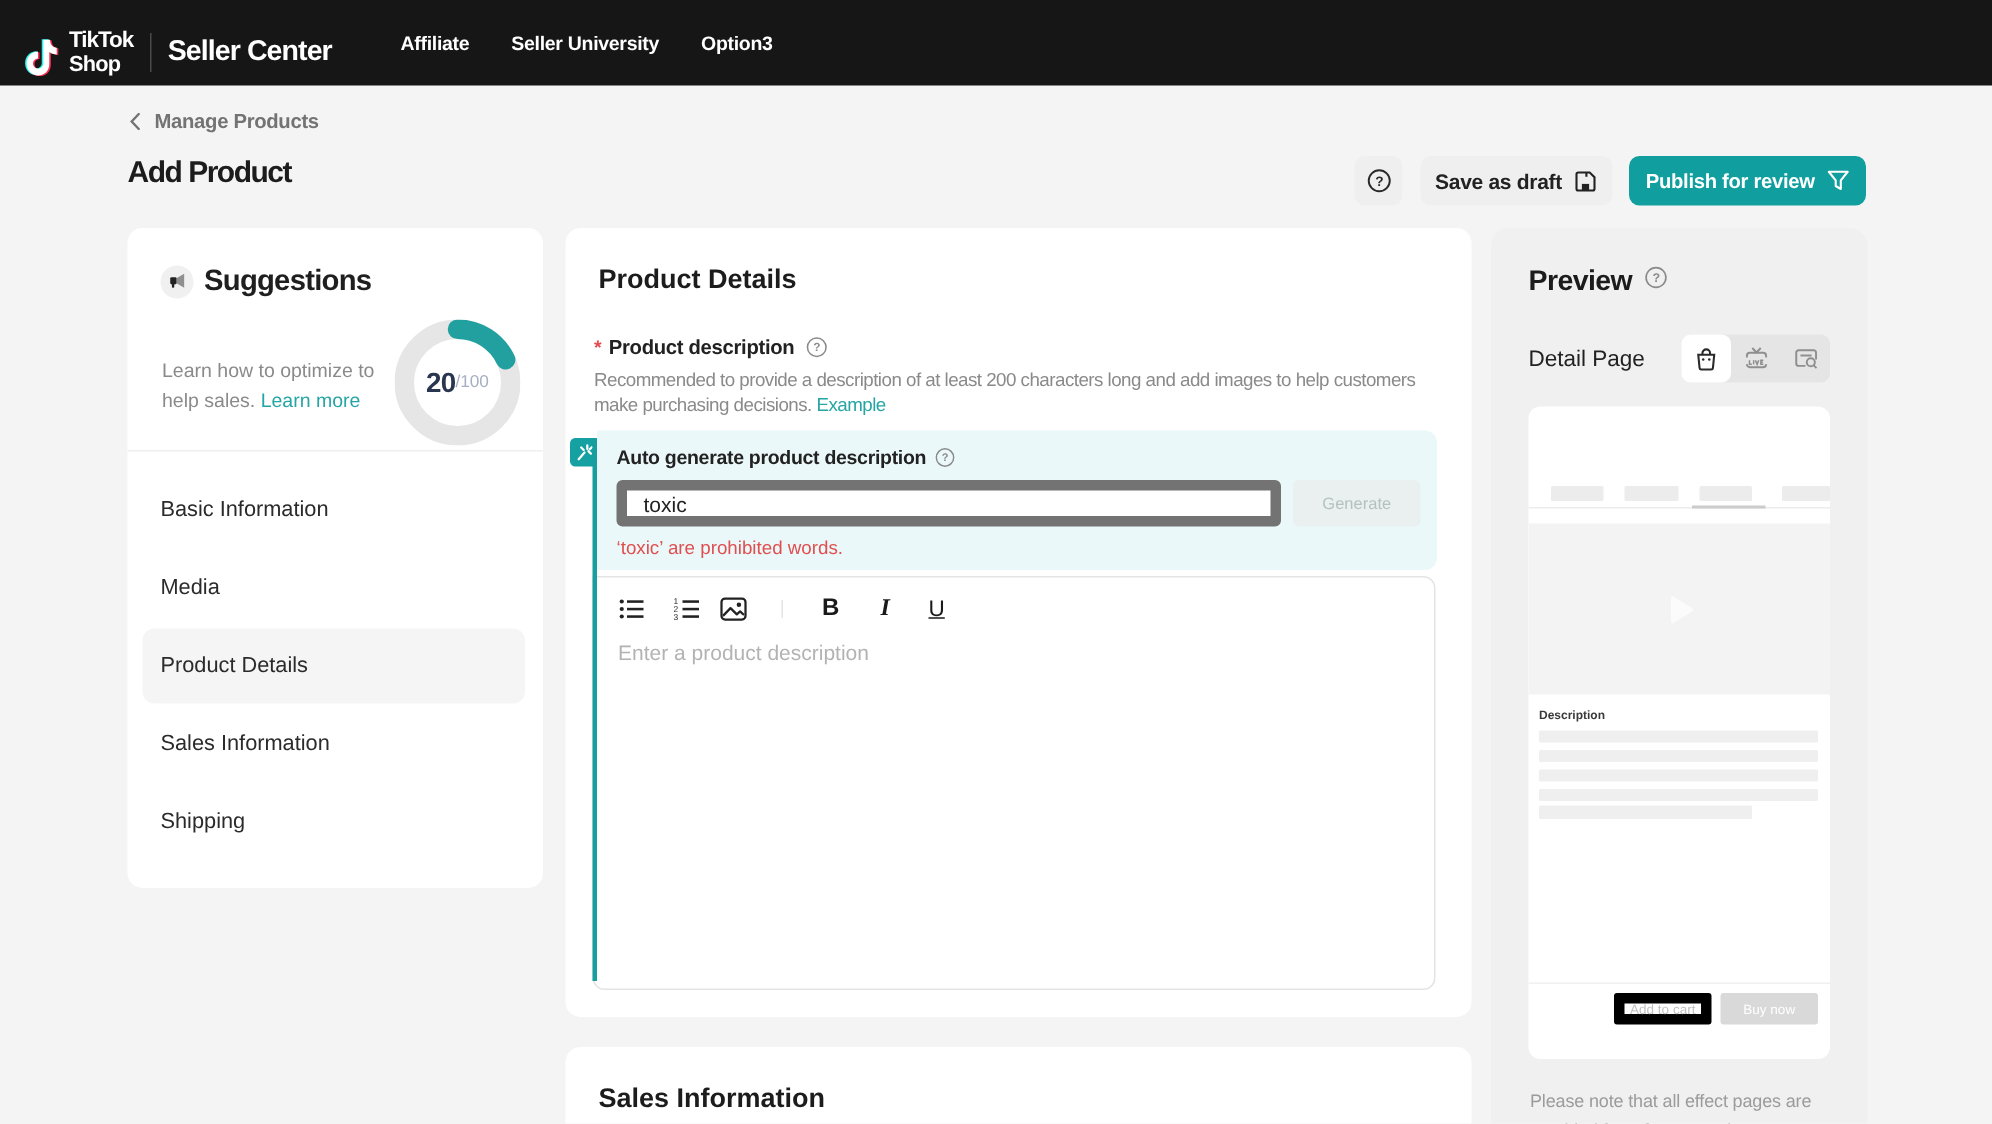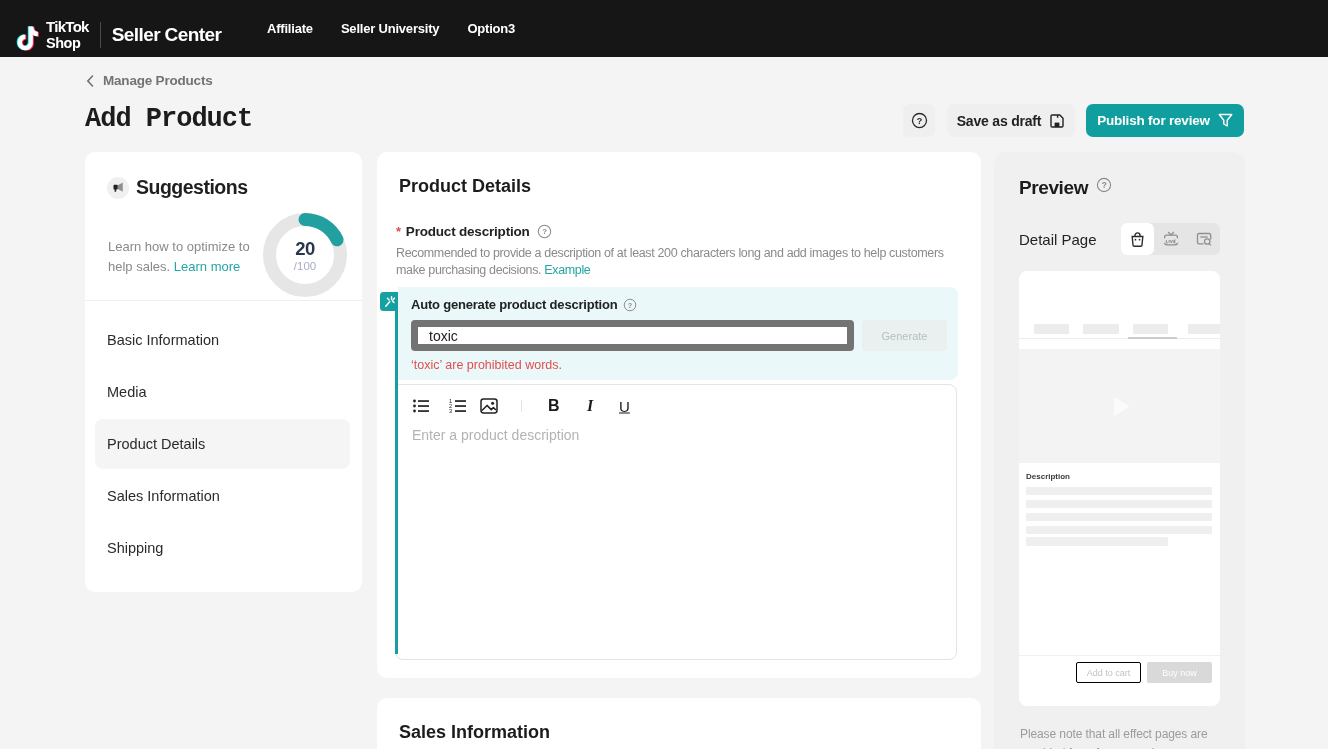--- a/index.html
+++ b/index.html
@@ -13,42 +13,42 @@
   .wordmark .l1 { font-size:15px; letter-spacing:-0.7px; }
   .wordmark .l2 { font-size:14.5px; font-weight:bold; margin-top:2px; letter-spacing:-0.5px; }
   .nav-sep { width:1px; height:26px; background:#4a4a4a; margin:0 11px; }
   .sc-title { color:#fff; font-size:19px; font-weight:bold; letter-spacing:-0.6px; }
   .nav-links { position:absolute; top:0; left:267px; height:57px; display:flex; align-items:center; gap:28px; }
   .nav-links span { color:#fff; font-size:13px; font-weight:bold; letter-spacing:-0.2px; }
 
   
   .crumb { position:absolute; left:86px; top:73px; color:#737373; font-size:13.5px; letter-spacing:-0.2px; font-weight:bold; display:flex; align-items:center; }
   .crumb svg { margin-right:9px; }
-  h1 { position:absolute; left:85px; top:104px; font-size:27px; font-weight:bold; color:#1c1c1c; letter-spacing:-1px;font-family:Liberation Mono, monospace; }
+  h1 { position:absolute; left:85px; top:104px; font-size:20px; font-weight:bold; color:#1c1c1c; letter-spacing:-1px; }
   .hbtn { position:absolute; top:104px; height:33px; border-radius:7px; display:flex; align-items:center; justify-content:center; font-size:14px; font-weight:bold; letter-spacing:-0.2px; }
   .btn-help { left:903px; width:32px; background:#efefef; color:#2a2a2a; }
   .btn-save { left:947px; width:128px; background:#efefef; color:#222; gap:8px; }
   .btn-pub  { left:1086px; width:158px; background:#109e9e; color:#fff; gap:8px; font-size:13.5px; }
 
   
   .card { position:absolute; background:#fff; border-radius:10px; }
   .cardL { left:85px;  top:152px; width:277px; height:440px; }
   .cardM { left:377px; top:152px; width:604px; height:526px; }
   .cardM2{ left:377px; top:698px; width:604px; height:80px; }
   .panel { position:absolute; left:994px; top:152px; width:251px; height:640px; background:#f0f0f0; border-radius:12px; }
 
   
   .sug-head { position:absolute; left:107px; top:176px; display:flex; align-items:center; gap:7px; }
   .sug-ico { width:22px; height:22px; border-radius:50%; background:#f0f0f0; display:flex; align-items:center; justify-content:center; }
   .sug-title { font-size:19.5px; font-weight:bold; color:#1f1f1f; letter-spacing:-0.5px; }
   .sug-text { position:absolute; left:108px; top:237px; width:145px; font-size:13px; line-height:20px; color:#8a8a8a; }
   .sug-text a { color:#26a5a5; text-decoration:none; }
   .ring { position:absolute; left:263px; top:213px; }
   .ring-num { position:absolute; left:263px; top:213px; width:84px; height:84px; display:flex; align-items:baseline; justify-content:center; }
-  .ring-num { align-items:center;flex-direction:column; }
+  .ring-num { align-items:center; }
   .r20 { font-size:18.5px; font-weight:bold; color:#2a3550; letter-spacing:-0.5px; }
   .r100 { font-size:11.5px; color:#a6aec2; }
   .menu { position:absolute; left:95px; top:315px; width:255px; }
   .mi { height:50px; display:flex; align-items:center; padding-left:12px; font-size:14.5px; color:#2b2b2b; margin-bottom:2px; }
   .mi.on { background:#f5f5f5; border-radius:8px; }
 
   
   .pd-title { position:absolute; left:399px; top:176px; font-size:18px; font-weight:bold; color:#1c1c1c; }
   .lab { position:absolute; left:396px; top:224px; font-size:13.5px; letter-spacing:-0.2px; font-weight:bold; color:#222; display:flex; align-items:center; }
   .lab .star { color:#e5484d; margin-right:5px; font-size:13px; }
@@ -78,21 +78,21 @@
   .tabgrp .t { width:33px; height:32px; display:flex; align-items:center; justify-content:center; }
   .tabgrp .t.on { background:#fff; border-radius:6px; }
   .phone { position:absolute; left:1019px; top:271px; width:201px; height:435px; background:#fff; border-radius:8px; overflow:hidden; }
   .pill { position:absolute; height:10px; background:#ececec; border-radius:1px; }
   .ph-div { position:absolute; left:0; top:67px; width:201px; height:1px; background:#ececec; }
   .ph-underline { position:absolute; left:109px; top:66px; width:49px; height:2px; background:#cccccc; }
   .ph-img { position:absolute; left:0; top:78px; width:201px; height:114px; background:#f3f3f3; display:flex; align-items:center; justify-content:center; }
   .ph-desc { position:absolute; left:7px; top:201px; font-size:8px; font-weight:bold; color:#3a3a3a; }
   .skl { position:absolute; left:7px; height:8px; background:#efefef; border-radius:1px; }
   .ph-foot { position:absolute; left:0; top:384px; width:201px; height:1px; background:#f0f0f0; }
-  .btn-cart { position:absolute; left:57px; top:391px; width:65px; height:21px; border:1px solid #000000; border-radius:2px; color:#c2c2c2; font-size:9px; display:flex; align-items:center; justify-content:center; background:#fff; }
+  .btn-cart { position:absolute; left:57px; top:391px; width:65px; height:21px; border:7px solid #000000; border-radius:2px; color:#c2c2c2; font-size:9px; display:flex; align-items:center; justify-content:center; background:#fff; }
   .btn-buy { position:absolute; left:128px; top:391px; width:65px; height:21px; background:#d9d9d9; border-radius:2px; color:#fff; font-size:9px; display:flex; align-items:center; justify-content:center; }
   .pv-note { position:absolute; left:1020px; top:725px; width:205px; font-size:12px; letter-spacing:-0.1px; line-height:19px; color:#9b9b9b; }
 </style>
 </head>
 <body>
 
 <div class="nav">
   <div class="nav-inner">
     <svg width="31" height="35" viewBox="0 0 48 48">
       <path fill="#25F4EE" transform="translate(-1.6,-1.4)" d="M33.1,11H26.1v24.7c0,2.9-2.4,5.3-5.3,5.3s-5.3-2.4-5.3-5.3c0-2.9,2.3-5.2,5.1-5.3v-7.1c-6.7,0.1-11.7,5.6-11.7,12.4C8.9,42.5,14,48,20.8,48s11.5-5.2,11.5-11.6V23.7c2.2,1.6,4.9,2.6,7.7,2.6v-7.1C35.4,19.1,33.1,15.6,33.1,11z"></path>

